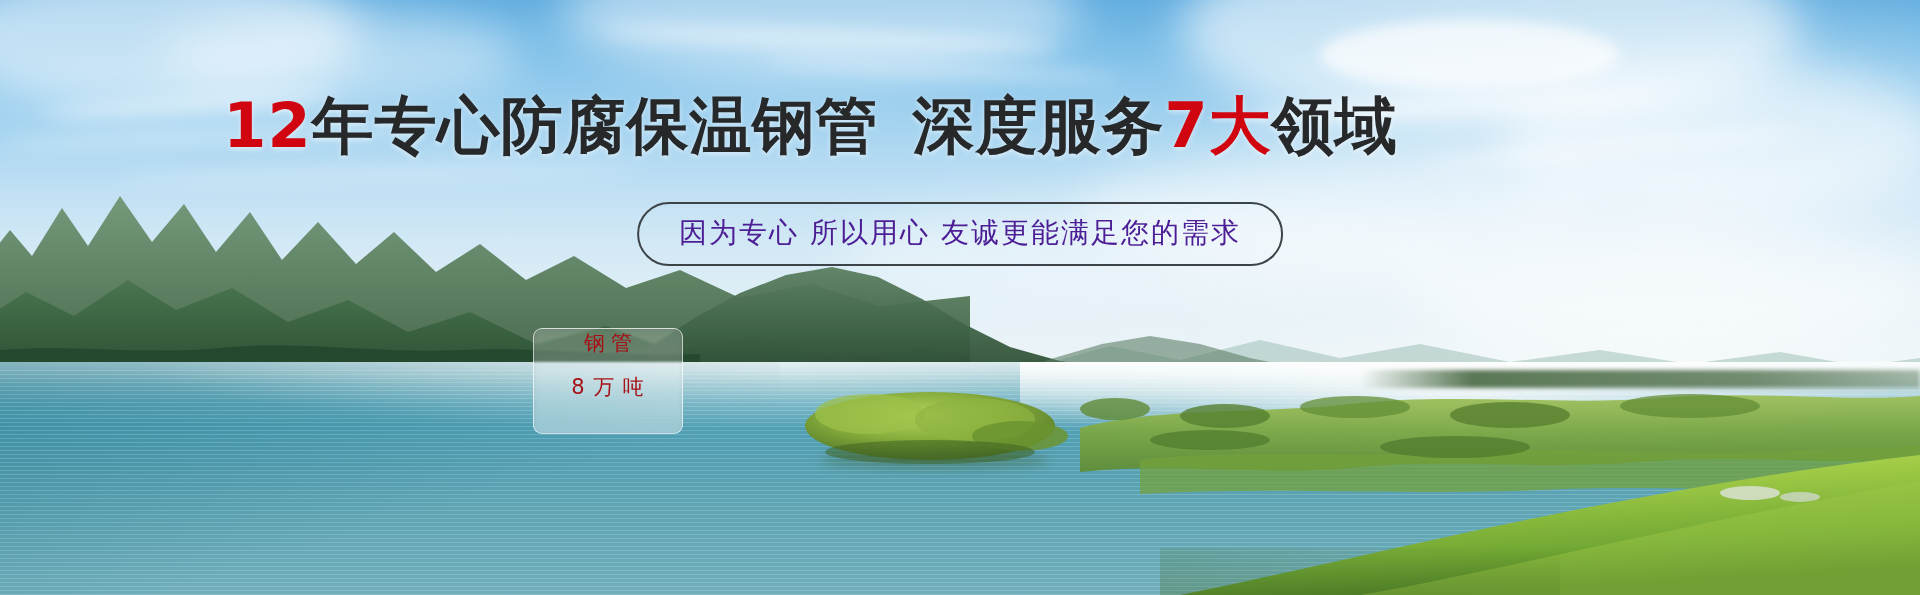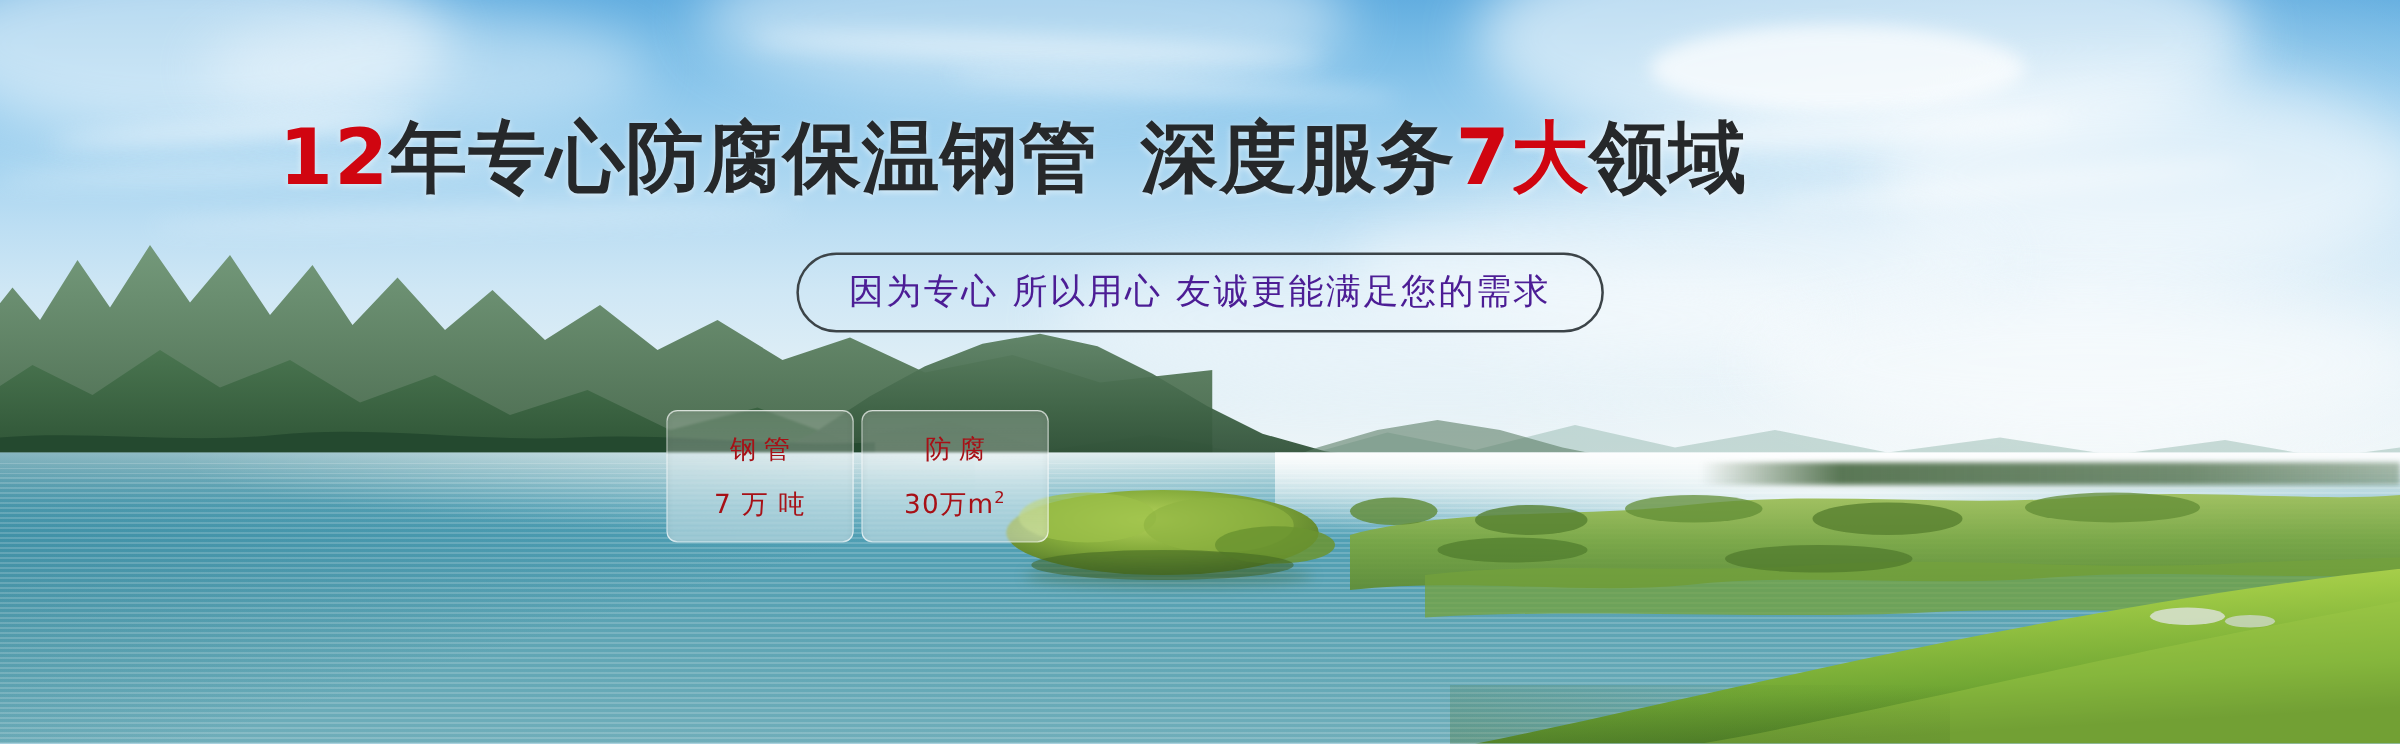--- a/index.html
+++ b/index.html
@@ -95,21 +95,21 @@
     font-size:28px;color:#4c1d95;letter-spacing:2px;white-space:nowrap;
     font-family:"DejaVu Sans","Liberation Sans",sans-serif;
   }
 
   .cards{position:absolute;left:533px;top:328px;display:flex;gap:6px;}
   .card{
     width:148px;height:104px;border-radius:9px;
     border:1px solid rgba(255,255,255,.62);
     background:linear-gradient(to bottom, rgba(255,255,255,.20), rgba(255,255,255,.42));
     backdrop-filter:blur(1px);
-    display:flex;flex-direction:column;align-items:center;justify-content:center;
+    display:flex;flex-direction:column;align-items:center;
     box-shadow:0 1px 5px rgba(0,0,0,.07) inset;
   }
   .card .ttl{
     font-size:21px;color:#a71016;letter-spacing:6px;text-indent:6px;
     font-family:"DejaVu Sans","Liberation Sans",sans-serif;margin-bottom:16px;
   }
   .card .val{
     font-size:21px;color:#a71016;letter-spacing:1px;
     font-family:"DejaVu Sans","Liberation Sans",sans-serif;
   }
@@ -261,24 +261,20 @@
   <div class="headline">
     <span class="red">12</span><span class="dark">年专心防腐保温钢管</span><span class="gap"></span><span class="dark">深度服务</span><span class="red">7</span><span class="red">大</span><span class="dark">领域</span>
   </div>
 
   <div class="pill">因为专心 所以用心  友诚更能满足您的需求</div>
 
   <div class="cards">
 
     <div class="card">
       <div class="ttl">钢管</div>
-      <div class="val"><span>7 万 吨</span></div>
+      <div class="val"><span>8 万 吨</span></div>
     </div>
 
-    <div class="card">
-      <div class="ttl">防腐</div>
-      <div class="val"><span>30万m</span><sup>2</sup></div>
-    </div>
 
 
   </div>
 
 </div>
 
 </body></html>

